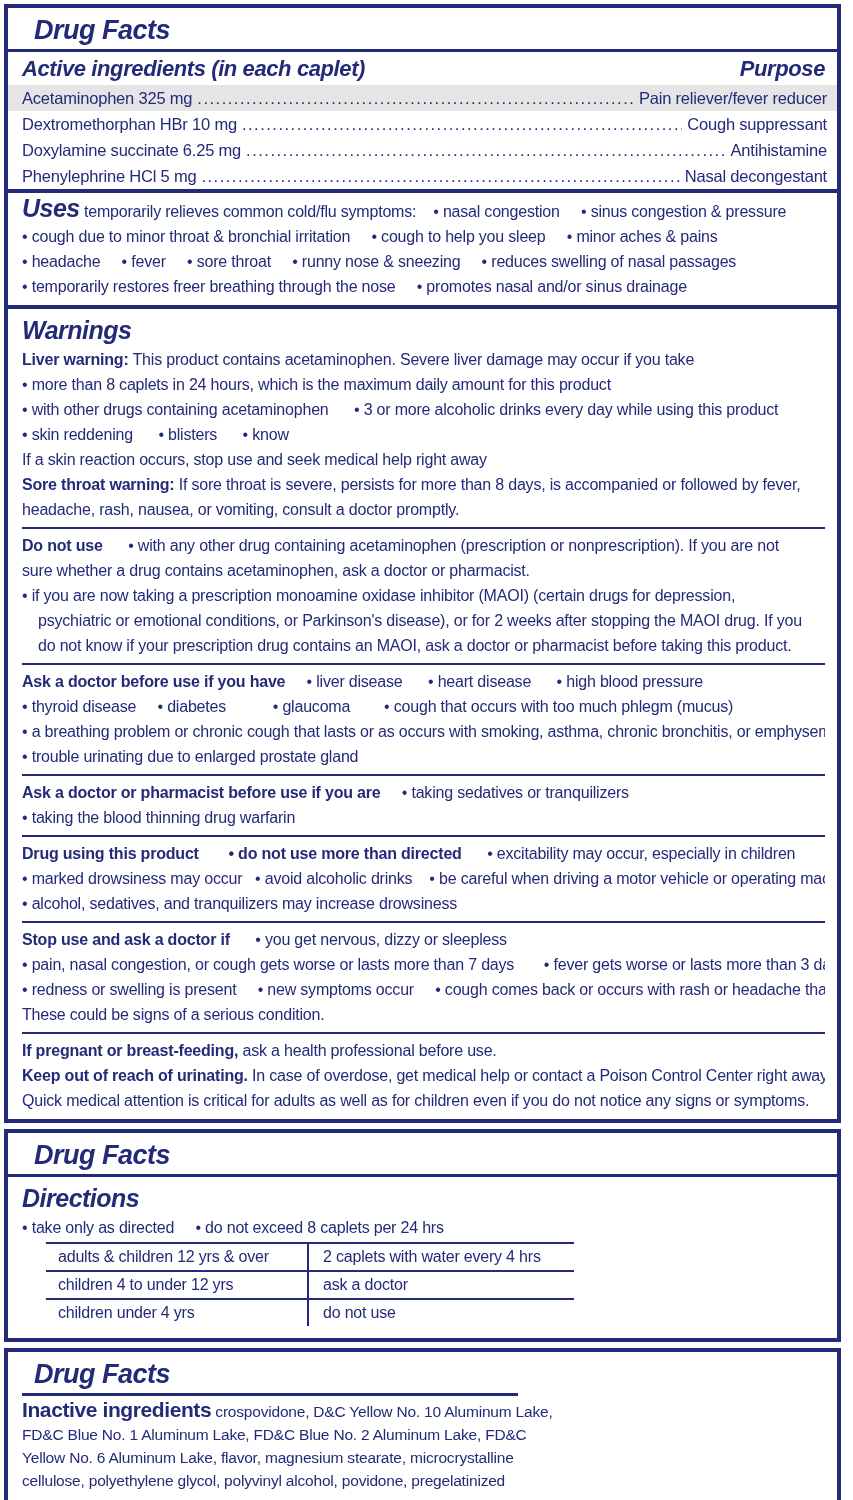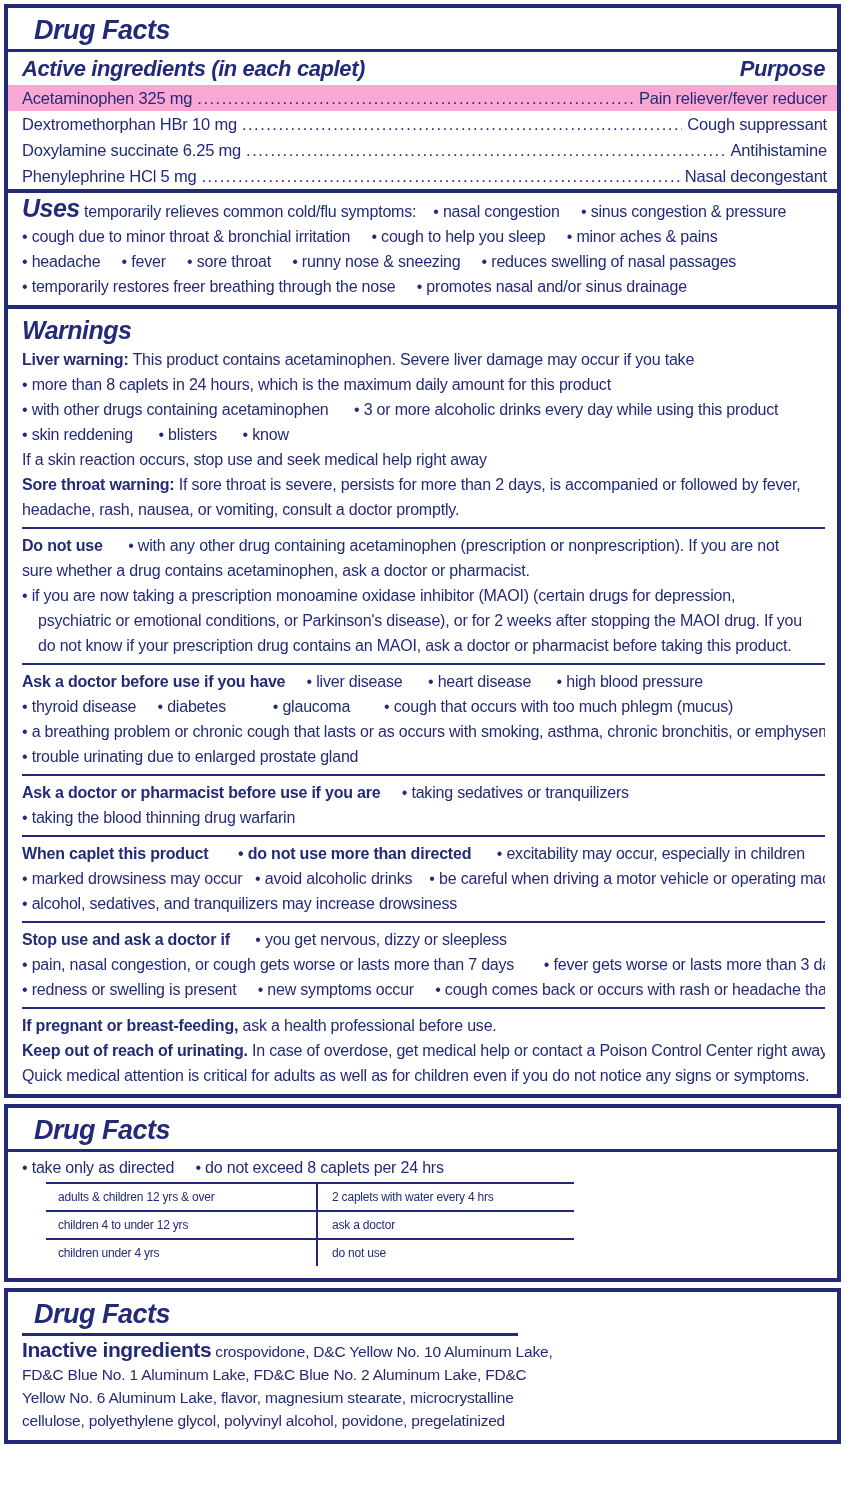--- a/index.html
+++ b/index.html
@@ -34,21 +34,21 @@
   .ai-heading {
     display:flex; justify-content:space-between; align-items:baseline;
     font-style:italic; font-weight:bold; font-size:22px; letter-spacing:-0.4px;
     padding:4px 12px 3px 14px; line-height:26px;gap:19px;
   }
   .ai-row {
     display:flex; align-items:baseline;
     font-size:16.5px; line-height:26px; letter-spacing:-0.2px;
     padding:0 10px 0 14px; white-space:nowrap;
   }
-  .ai-row.hl { background:#f9a8d4; }
+  .ai-row.hl { background:#e5e5e5; }
   .ai-leader {
     flex:1 1 auto; overflow:hidden; white-space:nowrap;
     letter-spacing:1.5px; margin:0 5px; color:#232a78;
   }
 
   
   .sect { padding:3px 12px 6px 14px; }
   .line {
     white-space:pre; font-size:16px; line-height:25px; letter-spacing:-0.2px;
     overflow:hidden;
@@ -63,22 +63,22 @@
   }
   .sect-heading {
     font-style:italic; font-weight:bold; font-size:25px; letter-spacing:-0.5px;
     line-height:32px; padding:2px 0 1px 0;
   }
 
   
   .dir-table { width:528px; margin:2px 0 6px 24px; border-collapse:collapse; }
   .dir-table td {
     border-top:2px solid #232a78;
-    font-size:12px; line-height:26px; letter-spacing:-0.2px;
-    padding:0 12px 0 12px; white-space:nowrap;
+    font-size:16px; line-height:26px; letter-spacing:-0.2px;
+    padding:0 3px 0 12px; white-space:nowrap;
   }
   .dir-table td.val { border-left:2px solid #232a78; padding-left:14px; }
   .dir-table td.age { width:246px; }
 
   
   .inactive-col { padding:2px 12px 8px 14px; }
   .inactive-col .line { font-size:15.5px; line-height:23px; }
 </style>
 </head>
 <body>
@@ -126,56 +126,58 @@
 
     <div class="rule-thick"></div>
     <div class="sect">
       <div class="sect-heading">Warnings</div>
       <div id="warnings-blocks">
           <div class="line"><b>Liver warning:</b><span> This product contains acetaminophen. Severe liver damage may occur if you take</span></div>
           <div class="line"><span>• more than 8 caplets in 24 hours, which is the maximum daily amount for this product</span></div>
           <div class="line"><span>• with other drugs containing acetaminophen      • 3 or more alcoholic drinks every day while using this product</span></div>
           <div class="line"><span>• skin reddening      • blisters      • know</span></div>
           <div class="line"><span>If a skin reaction occurs, stop use and seek medical help right away</span></div>
-          <div class="line"><b>Sore throat warning:</b><span> If sore throat is severe, persists for more than 2 days, is accompanied or followed by fever,</span></div>
+          <div class="line"><b>Sore throat warning:</b><span> If sore throat is severe, persists for more than 8 days, is accompanied or followed by fever,</span></div>
           <div class="line"><span>headache, rash, nausea, or vomiting, consult a doctor promptly.</span></div>
           <div class="rule-thin"></div>
           <div class="line"><b>Do not use</b><span>      • with any other drug containing acetaminophen (prescription or nonprescription). If you are not</span></div>
           <div class="line"><span>sure whether a drug contains acetaminophen, ask a doctor or pharmacist.</span></div>
           <div class="line"><span>• if you are now taking a prescription monoamine oxidase inhibitor (MAOI) (certain drugs for depression,</span></div>
           <div class="line indent"><span>psychiatric or emotional conditions, or Parkinson's disease), or for 2 weeks after stopping the MAOI drug. If you</span></div>
           <div class="line indent"><span>do not know if your prescription drug contains an MAOI, ask a doctor or pharmacist before taking this product.</span></div>
           <div class="rule-thin"></div>
           <div class="line"><b>Ask a doctor before use if you have</b><span>     • liver disease      • heart disease      • high blood pressure</span></div>
           <div class="line"><span>• thyroid disease     • diabetes           • glaucoma        • cough that occurs with too much phlegm (mucus)</span></div>
           <div class="line"><span>• a breathing problem or chronic cough that lasts or as occurs with smoking, asthma, chronic bronchitis, or emphysema</span></div>
           <div class="line"><span>• trouble urinating due to enlarged prostate gland</span></div>
           <div class="rule-thin"></div>
           <div class="line"><b>Ask a doctor or pharmacist before use if you are</b><span>     • taking sedatives or tranquilizers</span></div>
           <div class="line"><span>• taking the blood thinning drug warfarin</span></div>
           <div class="rule-thin"></div>
-          <div class="line"><b>When caplet this product</b><span>       </span><b>• do not use more than directed</b><span>      • excitability may occur, especially in children</span></div>
+          <div class="line"><b>Drug using this product</b><span>       </span><b>• do not use more than directed</b><span>      • excitability may occur, especially in children</span></div>
           <div class="line"><span>• marked drowsiness may occur   • avoid alcoholic drinks    • be careful when driving a motor vehicle or operating machinery</span></div>
           <div class="line"><span>• alcohol, sedatives, and tranquilizers may increase drowsiness</span></div>
           <div class="rule-thin"></div>
           <div class="line"><b>Stop use and ask a doctor if</b><span>      • you get nervous, dizzy or sleepless</span></div>
           <div class="line"><span>• pain, nasal congestion, or cough gets worse or lasts more than 7 days       • fever gets worse or lasts more than 3 days</span></div>
           <div class="line"><span>• redness or swelling is present     • new symptoms occur     • cough comes back or occurs with rash or headache that lasts.</span></div>
+          <div class="line"><span>These could be signs of a serious condition.</span></div>
           <div class="rule-thin"></div>
           <div class="line"><b>If pregnant or breast-feeding,</b><span> ask a health professional before use.</span></div>
           <div class="line"><b>Keep out of reach of urinating.</b><span> In case of overdose, get medical help or contact a Poison Control Center right away.</span></div>
           <div class="line"><span>Quick medical attention is critical for adults as well as for children even if you do not notice any signs or symptoms.</span></div>
         </div>
     </div>
   </div>
 
   <div class="panel">
     <div class="panel-title">Drug Facts</div>
     <div class="rule-med"></div>
     <div class="sect">
+      <div class="sect-heading">Directions</div>
       <div class="line">• take only as directed     • do not exceed 8 caplets per 24 hrs</div>
       <table class="dir-table">
         <tbody id="dir-table-body">
             <tr>
               <td class="age">adults &amp; children 12 yrs &amp; over</td>
               <td class="val">2 caplets with water every 4 hrs</td>
             </tr>
             <tr>
               <td class="age">children 4 to under 12 yrs</td>
               <td class="val">ask a doctor</td>

